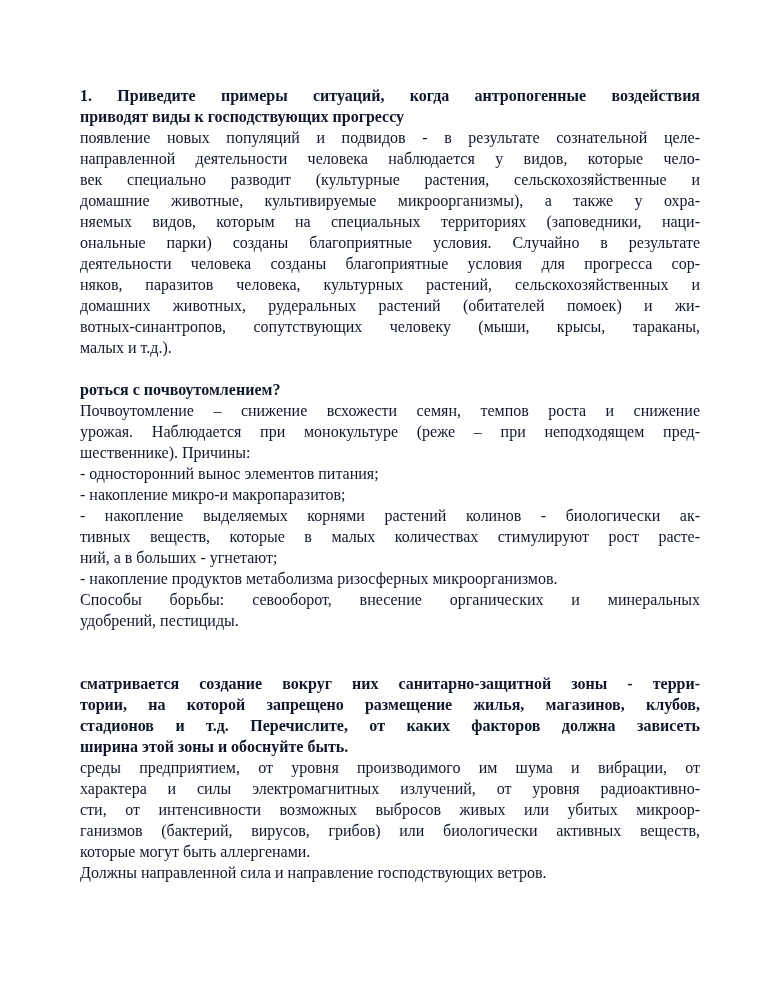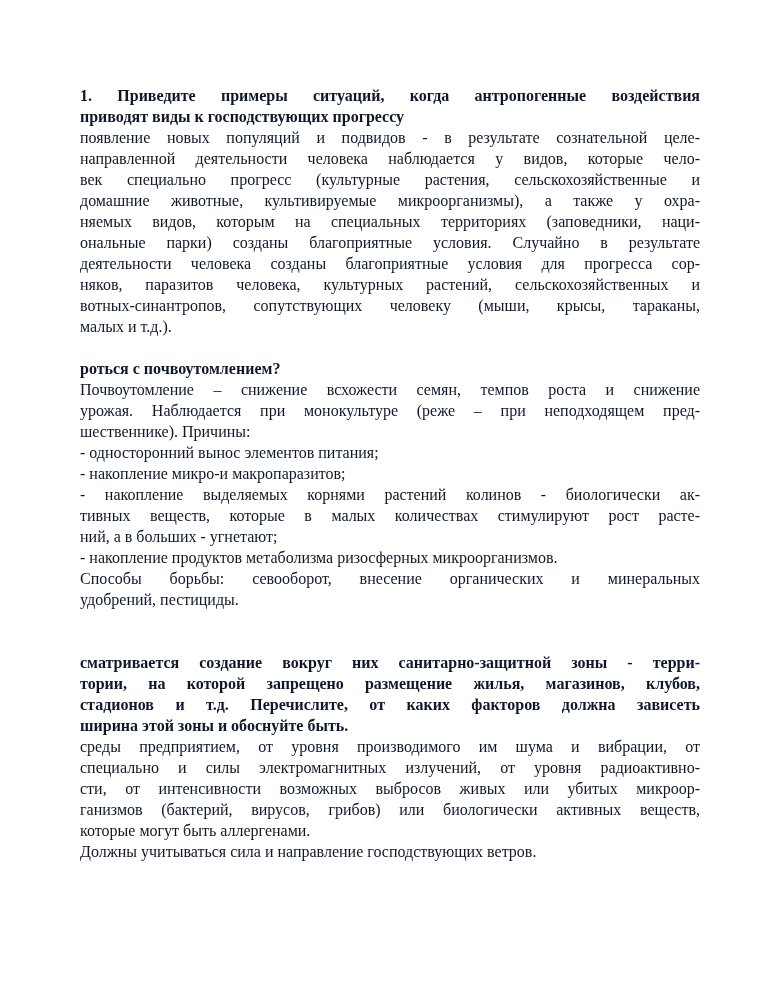--- a/index.html
+++ b/index.html
@@ -21,26 +21,27 @@
 <div class="page">
 
   <div>
     <div>
       <span class="line b"><span>1.</span><span> Приведите примеры ситуаций, когда антропогенные воздействия</span></span>
       <span class="line b last">приводят виды к господствующих прогрессу</span>
     </div>
     <div>
       <span class="line">появление новых популяций и подвидов -  в результате сознательной целе-</span>
       <span class="line">направленной деятельности человека наблюдается у видов, которые чело-</span>
-      <span class="line">век специально прогресс (культурные растения, сельскохозяйственные и</span>
+      <span class="line">век специально разводит (культурные растения, сельскохозяйственные и</span>
       <span class="line">домашние животные, культивируемые микроорганизмы), а также у охра-</span>
       <span class="line">няемых видов, которым на специальных территориях (заповедники, наци-</span>
       <span class="line">ональные парки) созданы благоприятные условия. Случайно в результате</span>
       <span class="line">деятельности человека созданы благоприятные условия для прогресса сор-</span>
       <span class="line">няков, паразитов человека, культурных растений, сельскохозяйственных и</span>
+      <span class="line">домашних животных, рудеральных растений (обитателей помоек) и жи-</span>
       <span class="line">вотных-синантропов, сопутствующих человеку (мыши, крысы, тараканы,</span>
       <span class="line last">малых и т.д.).</span>
     </div>
   </div>
 
   <div class="gap1"></div>
 
   <div>
     <div>
       <span class="line b last">роться с почвоутомлением?</span>
@@ -64,21 +65,21 @@
 
   <div>
     <div>
       <span class="line b">сматривается создание вокруг них санитарно-защитной зоны - терри-</span>
       <span class="line b">тории, на которой запрещено размещение жилья, магазинов, клубов,</span>
       <span class="line b">стадионов и т.д. Перечислите, от каких факторов должна зависеть</span>
       <span class="line b last">ширина этой зоны и обоснуйте быть.</span>
     </div>
     <div>
       <span class="line">среды предприятием, от уровня производимого им шума и вибрации, от</span>
-      <span class="line">специально и силы электромагнитных излучений,  от уровня радиоактивно-</span>
+      <span class="line">характера и силы электромагнитных излучений,  от уровня радиоактивно-</span>
       <span class="line">сти, от интенсивности возможных выбросов живых или убитых микроор-</span>
       <span class="line">ганизмов (бактерий, вирусов, грибов) или биологически активных веществ,</span>
       <span class="line last">которые могут быть аллергенами.</span>
-      <span class="line last">Должны учитываться сила и направление господствующих ветров.</span>
+      <span class="line last">Должны направленной сила и направление господствующих ветров.</span>
     </div>
   </div>
 
 </div>
 
 </body></html>

